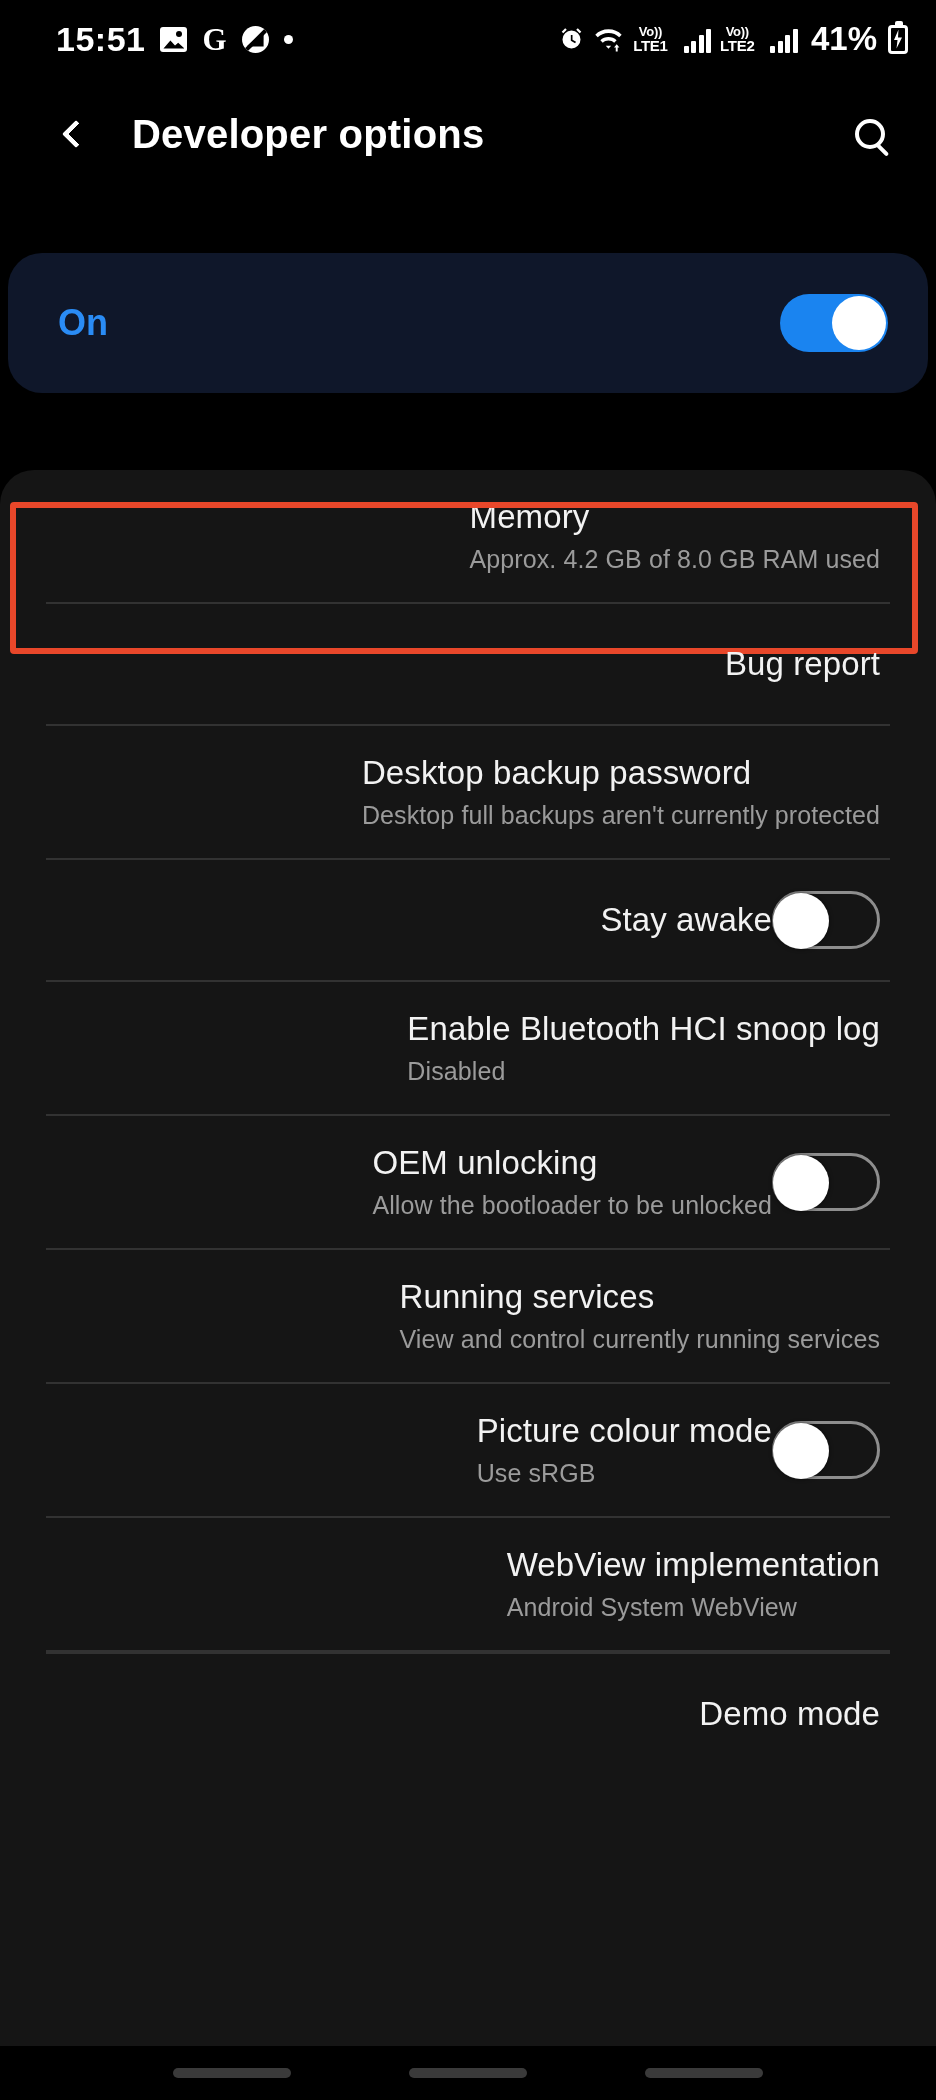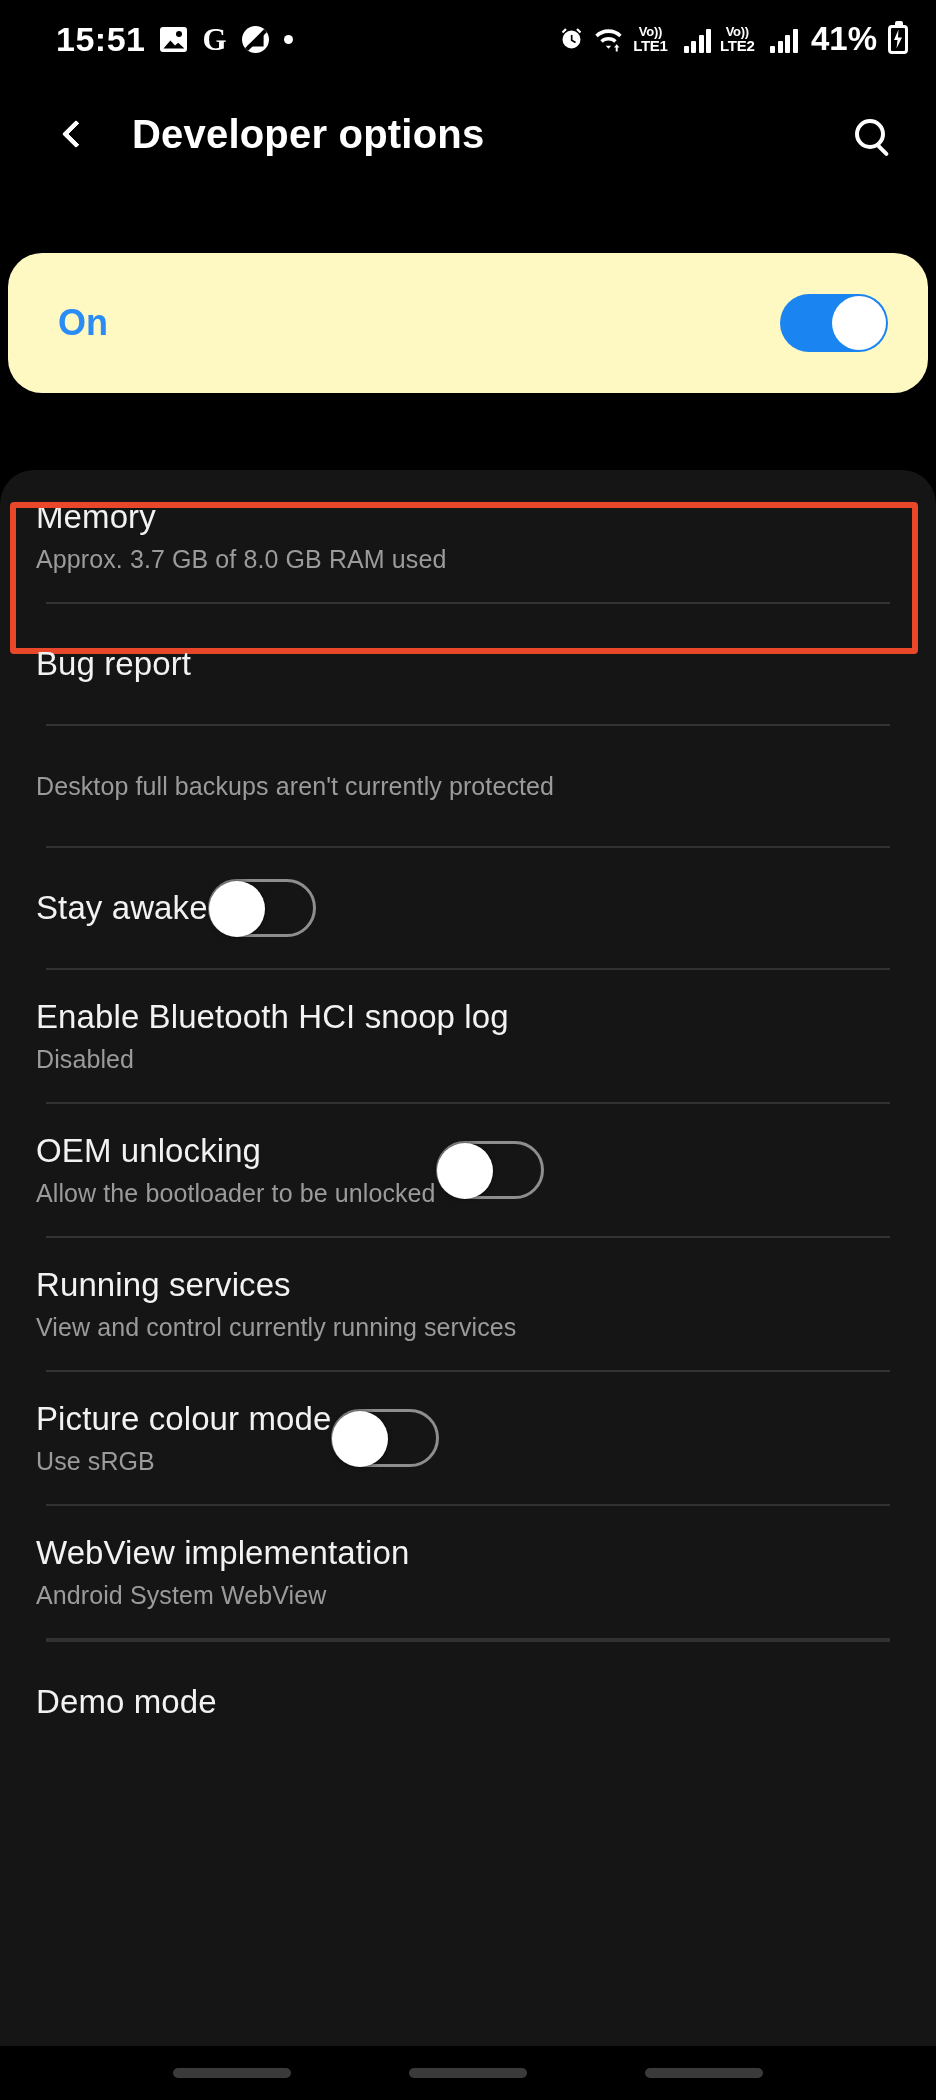--- a/index.html
+++ b/index.html
@@ -74,42 +74,42 @@
     transform:rotate(45deg); border-radius:2px;
   }
   .appbar-title{ color:#fff; font-size:40px; font-weight:700; margin-left:28px; letter-spacing:.2px; }
   .search-btn{ margin-left:auto; width:60px; height:60px; display:flex; align-items:center; justify-content:center; }
   .mag{ width:30px; height:30px; border:4px solid #fff; border-radius:50%; position:relative; }
   .mag:after{ content:""; position:absolute; right:-9px; bottom:-7px; width:15px; height:4px; background:#fff; transform:rotate(45deg); border-radius:2px; }
 
   
   .master{
     position:absolute; left:8px; top:253px; width:920px; height:140px;
-    background:#fef9c3; border-radius:34px;
+    background:#0f172a; border-radius:34px;
     display:flex; align-items:center; justify-content:space-between;
     padding:0 40px 0 50px;
   }
   .master-label{ color:#2a8cf5; font-size:36px; font-weight:600; }
 
   
   .tg{ width:108px; height:58px; border-radius:29px; position:relative; flex:0 0 auto; }
   .tg.on{ background:#1a84f0; }
   .tg.on .knob{ left:52px; }
   .tg.off{ background:transparent; border:3px solid #8e8e8e; }
   .tg.off .knob{ left:-2px; box-shadow:0 0 4px rgba(0,0,0,.6); }
   .knob{ position:absolute; top:50%; transform:translateY(-50%); width:54px; height:54px; border-radius:50%; background:#fff; }
   .tg.off .knob{ width:56px; height:56px; top:-1.5px; transform:none; }
 
   
   .card{
     position:absolute; left:0; top:470px; width:936px; height:1608px;
     background:#151515; border-radius:34px 34px 0 0; overflow:hidden;
   }
   .row{
-    position:relative; display:flex; align-items:center; justify-content:flex-start;
+    position:relative; display:flex; align-items:center; justify-content:flex-end;
     padding:0 56px 0 36px; min-height:120px;
   }
   .row-texts{ display:flex; flex-direction:column; gap:9px; padding:28px 0; }
   .row-title{ color:#f2f2f2; font-size:33px; font-weight:400; letter-spacing:.1px; }
   .row-sub{ color:#9b9b9b; font-size:25px; font-weight:400; letter-spacing:.1px; }
   .divider{ height:2px; background:#323232; margin:0 46px; }
 
   
   .hl{
     position:absolute; left:10px; top:32px; width:908px; height:152px;
@@ -203,33 +203,34 @@
     <span class="master-label">On</span>
     <span class="tg on">
         <span class="knob"></span>
       </span>
   </div>
 
   <div class="card" id="list">
       <div class="row">
         <div class="row-texts">
           <div class="row-title">Memory</div>
-          <div class="row-sub">Approx. 3.7 GB of 8.0 GB RAM used</div>
+          <div class="row-sub">Approx. 4.2 GB of 8.0 GB RAM used</div>
         </div>
         <span class="hl" style="border-color: rgb(232, 71, 42);"></span>
       </div>
       <div class="divider"></div>
       <div class="row">
         <div class="row-texts">
           <div class="row-title">Bug report</div>
         </div>
       </div>
       <div class="divider"></div>
       <div class="row">
         <div class="row-texts">
+          <div class="row-title">Desktop backup password</div>
           <div class="row-sub">Desktop full backups aren't currently protected</div>
         </div>
       </div>
       <div class="divider"></div>
       <div class="row">
         <div class="row-texts">
           <div class="row-title">Stay awake</div>
         </div>
         <span class="tg off">
           <span class="knob"></span>

